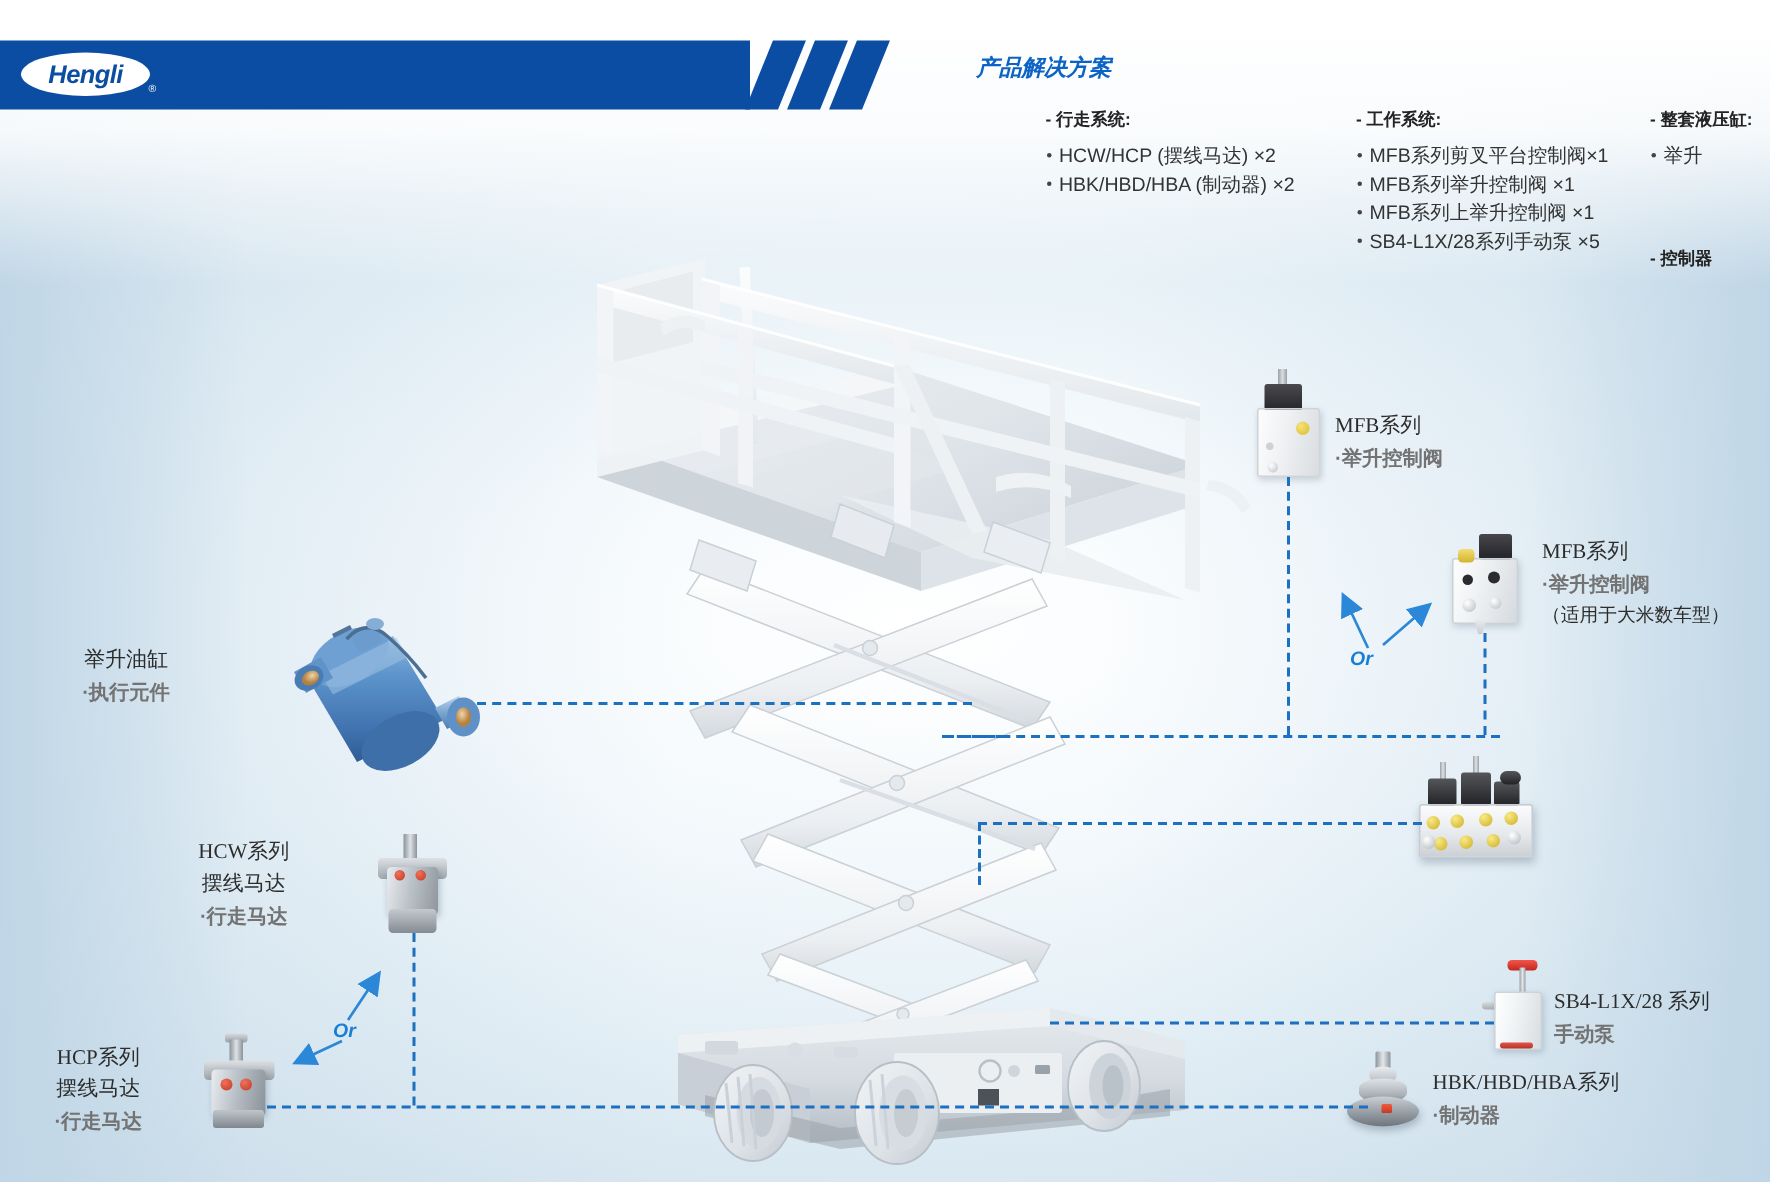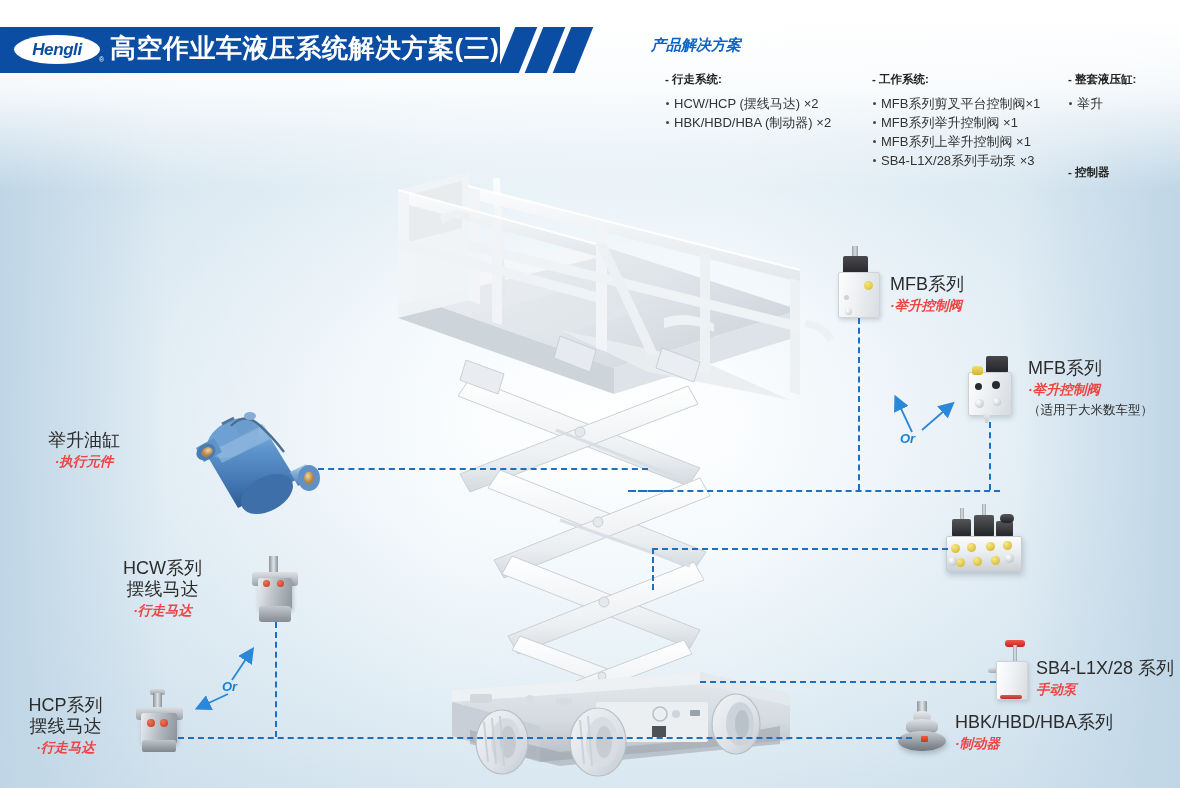--- a/index.html
+++ b/index.html
@@ -59,21 +59,21 @@
     position:absolute;left:14px;top:93px;
     font-size:20px;color:#3c3c3c;white-space:nowrap;
   }
   .subtitle .dash{letter-spacing:-2px;margin-right:8px;}
 
   
   .ps-title{
     position:absolute;left:651px;top:36px;
     font-size:15px;font-weight:bold;color:#0b63c5;font-style:italic;white-space:nowrap;
   }
-  .ps-col{position:absolute;}
+  .ps-col{position:absolute;margin-left:32px;}
   .ps-col.c1{left:665px;top:72px;}
   .ps-col.c2{left:872px;top:72px;}
   .ps-col.c3{left:1068px;top:72px;}
   .ps-head{
     font-size:11.5px;font-weight:bold;color:#232323;white-space:nowrap;margin-bottom:7px;
   }
   .ps-item{
     font-size:13px;color:#333333;white-space:nowrap;line-height:19px;
     padding-left:9px;position:relative;
   }
@@ -82,22 +82,22 @@
     background:#444;
   }
   .ps-head.spaced{margin-top:52px;}
 
   
   .dash-h{position:absolute;height:0;border-top:2px dashed #1d6fc0;}
   .dash-v{position:absolute;width:0;border-left:2px dashed #1d6fc0;}
 
   
   .label{position:absolute;white-space:nowrap;line-height:21px;}
-  .label .l1{font-size:18px;color:#2c2c2c;}
-  .label .l2{font-size:13.5px;color:#ef4444;font-weight:bold;font-style:italic;}
+  .label .l1{font-size:14px;color:#2c2c2c;font-family:Liberation Serif, serif;}
+  .label .l2{font-size:13.5px;color:#737373;font-weight:bold;}
   .label .l3{font-size:12.5px;color:#2c2c2c;}
   .label.right-align{text-align:center;}
 
   .or-text{
     position:absolute;font-size:13px;font-weight:bold;color:#1a7fd4;font-style:italic;
   }
 
   
   #machine{position:absolute;left:0;top:0;width:1180px;height:788px;pointer-events:none;}
 
@@ -218,37 +218,36 @@
 
   <div class="banner"></div>
   <div class="chev c1"></div>
   <div class="chev c2"></div>
   <div class="chev c3"></div>
 
   <div class="logo"></div>
   <div class="logo-text">Hengli</div>
   <div class="logo-r">®</div>
 
-  <div class="banner-title">高空作业车液压系统解决方案(三)</div>
 
 
   <div class="ps-title">产品解决方案</div>
 
   <div class="ps-col c1">
     <div class="ps-head">- 行走系统:</div>
     <div class="ps-item">HCW/HCP (摆线马达) ×2</div>
     <div class="ps-item">HBK/HBD/HBA (制动器) ×2</div>
   </div>
 
   <div class="ps-col c2">
     <div class="ps-head">- 工作系统:</div>
     <div class="ps-item">MFB系列剪叉平台控制阀×1</div>
     <div class="ps-item">MFB系列举升控制阀 ×1</div>
     <div class="ps-item">MFB系列上举升控制阀 ×1</div>
-    <div class="ps-item">SB4-L1X/28系列手动泵 ×3</div>
+    <div class="ps-item">SB4-L1X/28系列手动泵 ×5</div>
   </div>
 
   <div class="ps-col c3">
     <div class="ps-head">- 整套液压缸:</div>
     <div class="ps-item">举升</div>
     <div class="ps-head spaced">- 控制器</div>
   </div>
 
   <svg id="machine" viewBox="0 0 1180 788">
     <defs>

